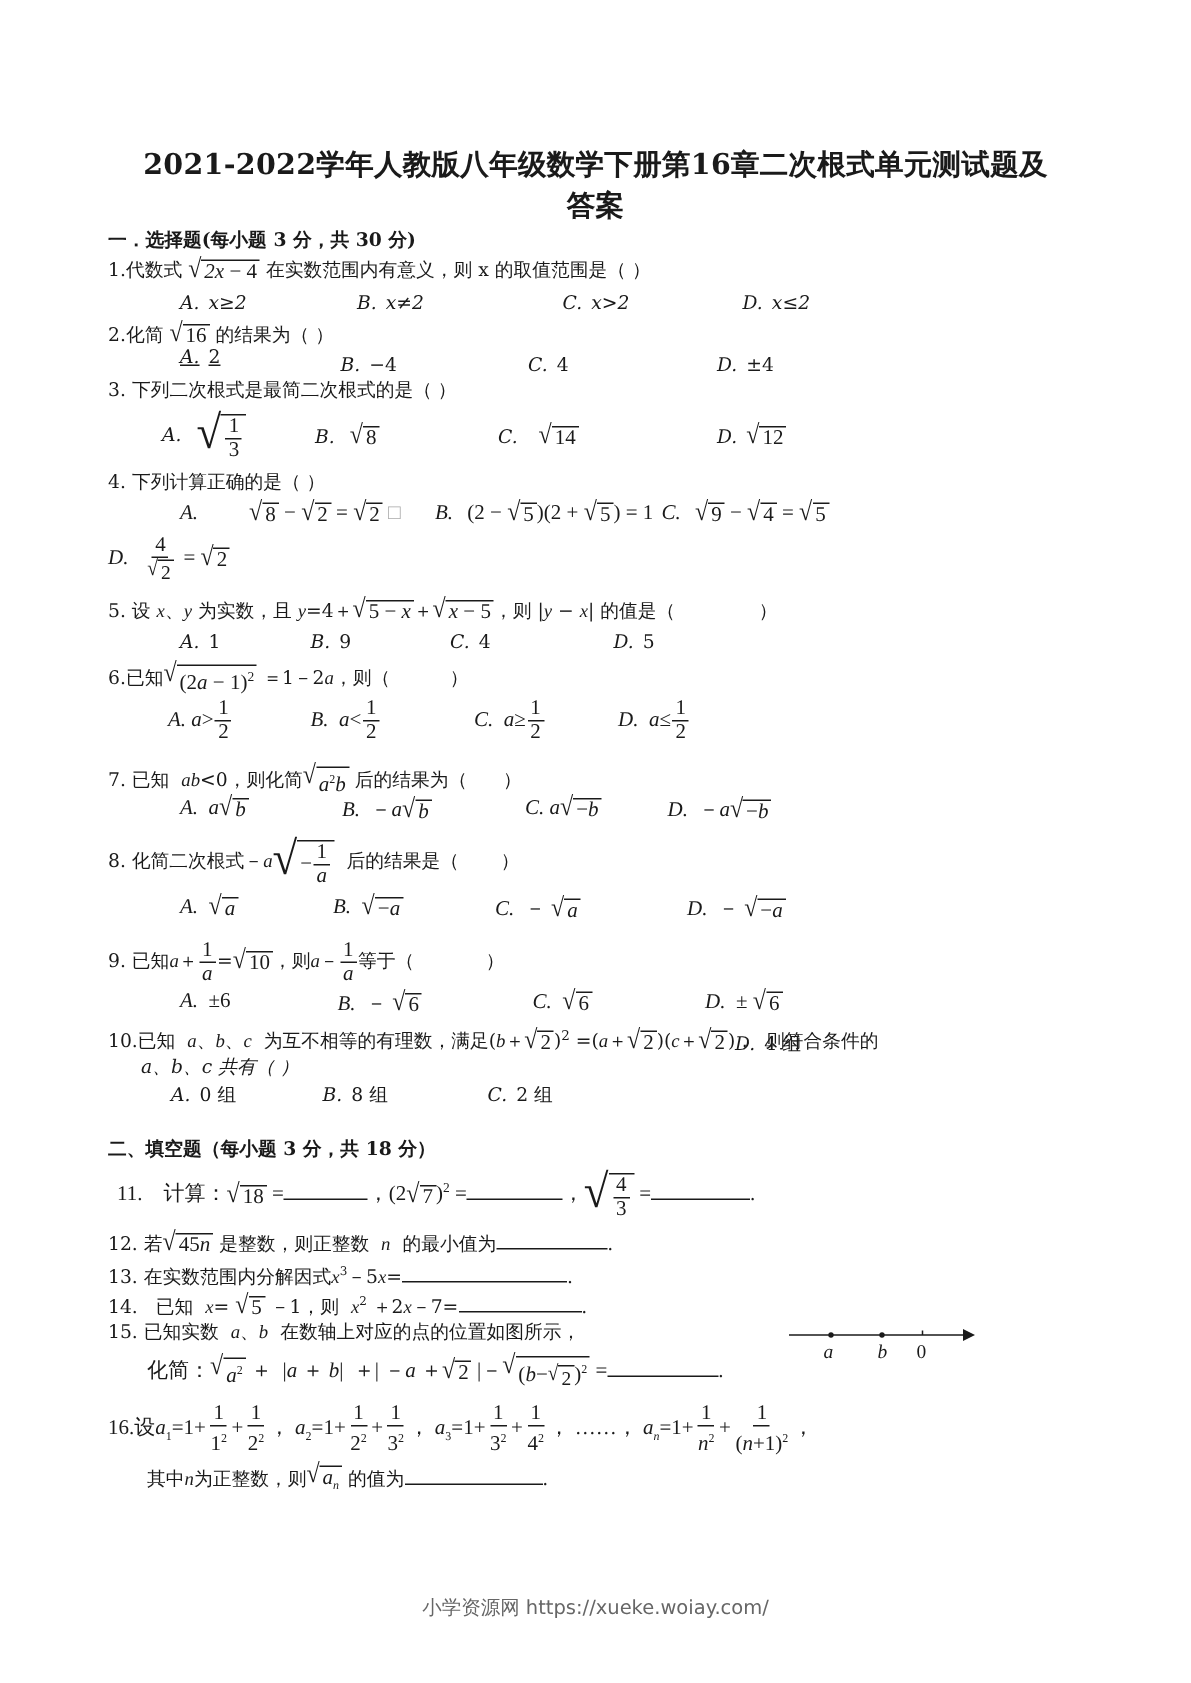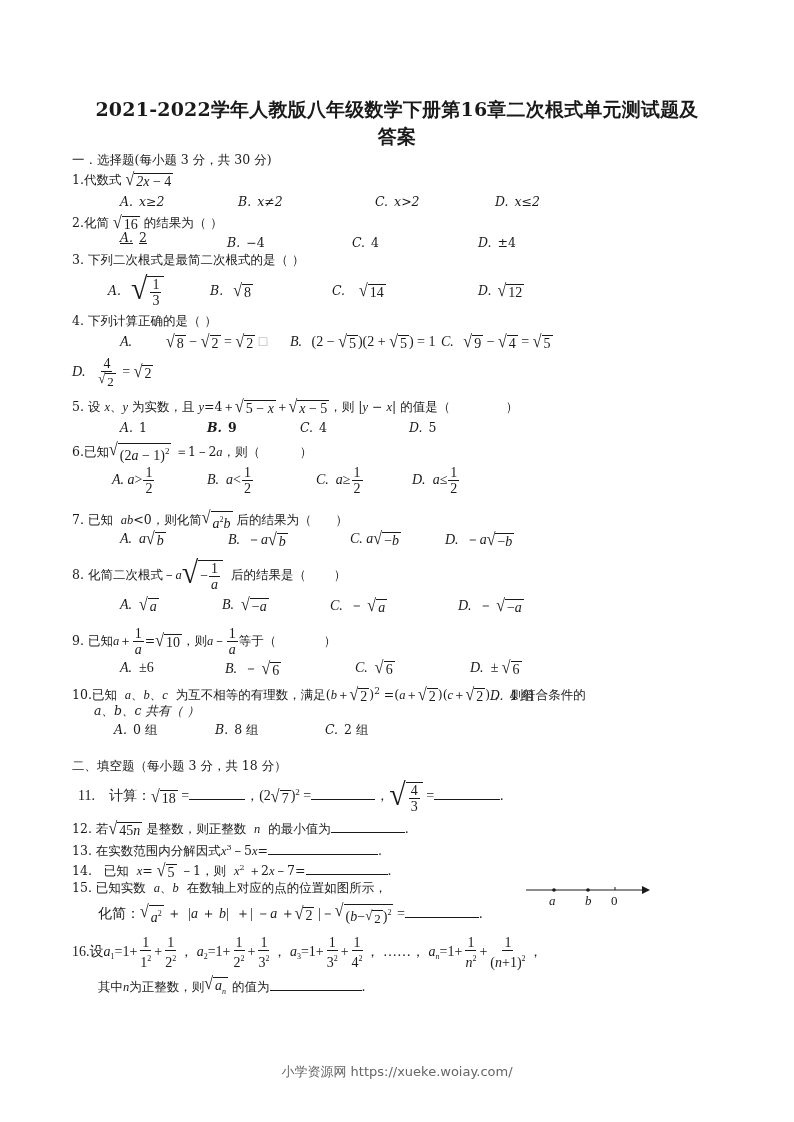--- a/index.html
+++ b/index.html
@@ -1,20 +1,20 @@
 <!DOCTYPE html>
 <html><head>
 <meta charset="utf-8">
 <style>
   html, body { margin:0; padding:0; background:#ffffff; }
   body { width:794px; height:1122px; position:relative; overflow:hidden;
          font-family:"DejaVu Serif", "Liberation Serif", serif; color:#1a1a1a; }
   .abs { position:absolute; white-space:nowrap; }
   .title { font-size:19px; font-weight:bold; text-align:center; width:794px; left:0; letter-spacing:0.2px; }
-  .sec { font-size:12.5px; font-weight:normal; }
+  .sec { font-size:12.5px; font-weight:bold; }
   .q { font-size:12.5px; line-height:16px; }
   .opt { font-size:12.5px; }
   .lbl { font-style:italic; margin-right:6px; }
   i.v { font-style:italic; font-family:"Liberation Serif", serif; }
   .m { font-family:"Liberation Serif", serif; font-size:14px; }
   
   .rad { display:inline-flex; align-items:stretch; vertical-align:middle; }
   .rad .sym { font-family:"Liberation Serif", serif; font-size:16px; line-height:1; transform:scaleY(1.1); }
   .rad .body { border-top:1px solid #1a1a1a; padding:0 2px; font-family:"Liberation Serif", serif; font-size:14px; line-height:15px; margin-top:1px; }
   .rad.tall .sym { font-size:30px; transform:scaleY(1.05); }
@@ -34,20 +34,21 @@
 <div class="abs title" style="top:124px;">答案</div>
 
 <div class="abs sec" style="left:72px; top:152px;">一．选择题(每小题 3 分，共 30 分)</div>
 
 <div class="abs q" style="left:72px; top:172px;">
   <span>1.</span><span>代数式</span>
   <span class="rad">
       <span class="sym">√</span>
       <span class="body"><i class="v">2x</i> − 4</span>
     </span>
+  <span>在实数范围内有意义，则  x  的取值范围是（ ）</span>
 </div>
 <div class="abs opt" style="left:120px; top:194px;"><span class="lbl">A.</span><i>x≥2</i></div>
 <div class="abs opt" style="left:238px; top:194px;"><span class="lbl">B.</span><i>x≠2</i></div>
 <div class="abs opt" style="left:375px; top:194px;"><span class="lbl">C.</span><i>x&gt;2</i></div>
 <div class="abs opt" style="left:495px; top:194px;"><span class="lbl">D.</span><i>x≤2</i></div>
 
 <div class="abs q" style="left:72px; top:215px;">
   <span>2.</span><span>化简</span>
   <span class="rad">
       <span class="sym">√</span>
@@ -142,21 +143,21 @@
 <div class="abs q" style="left:72px; top:399px;">
   <span>5.</span> 设 <i class="v">x</i>、<i class="v">y</i> 为实数，且 <i class="v">y</i>=4＋<span class="rad">
       <span class="sym">√</span>
       <span class="body">5 − <i class="v">x</i></span>
     </span>＋<span class="rad">
       <span class="sym">√</span>
       <span class="body"><i class="v">x</i> − 5</span>
     </span>，则 |<i class="v">y</i> − <i class="v">x</i>| 的值是（&nbsp;&nbsp;&nbsp;&nbsp;&nbsp;&nbsp;&nbsp;&nbsp;&nbsp;&nbsp;&nbsp;&nbsp;&nbsp;&nbsp;）
 </div>
 <div class="abs opt" style="left:120px; top:420px;"><span class="lbl">A.</span><span>1</span></div>
-<div class="abs opt" style="left:207px; top:420px;font-weight:bold;"><span class="lbl">B.</span><span>9</span></div>
+<div class="abs opt" style="left:207px; top:420px;"><span class="lbl">B.</span><span>9</span></div>
 <div class="abs opt" style="left:300px; top:420px;"><span class="lbl">C.</span><span>4</span></div>
 <div class="abs opt" style="left:394px; top:420px;margin-left:15px;"><span class="lbl">D.</span><span>5</span></div>
 
 <div class="abs q" style="left:72px; top:442px;">
   <span>6.</span>已知<span class="rad">
       <span class="sym">√</span>
       <span class="body">(2<i class="v">a</i> − 1)<sup style="font-size:9px">2</sup></span>
     </span> ＝1－2<i class="v">a</i>，则（&nbsp;&nbsp;&nbsp;&nbsp;&nbsp;&nbsp;&nbsp;&nbsp;&nbsp;&nbsp;）
 </div>
 <div class="abs opt m" style="left:112px; top:465px;"><i>A.</i> <i>a</i>&gt;<span class="frac">

